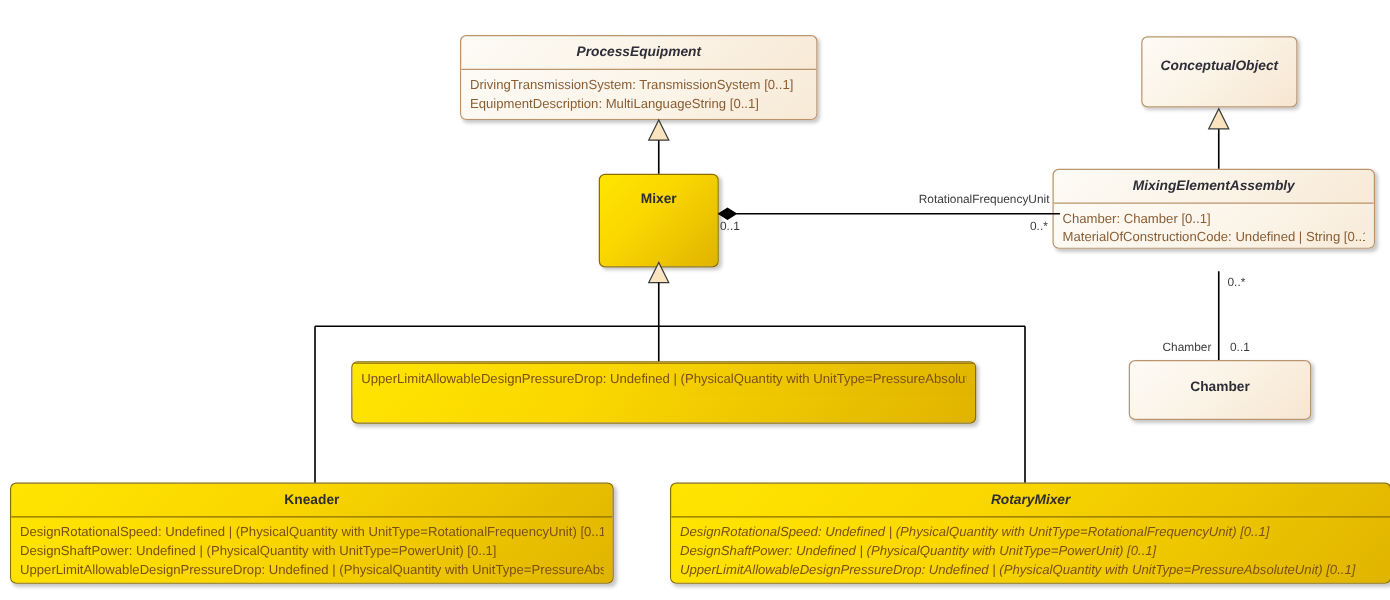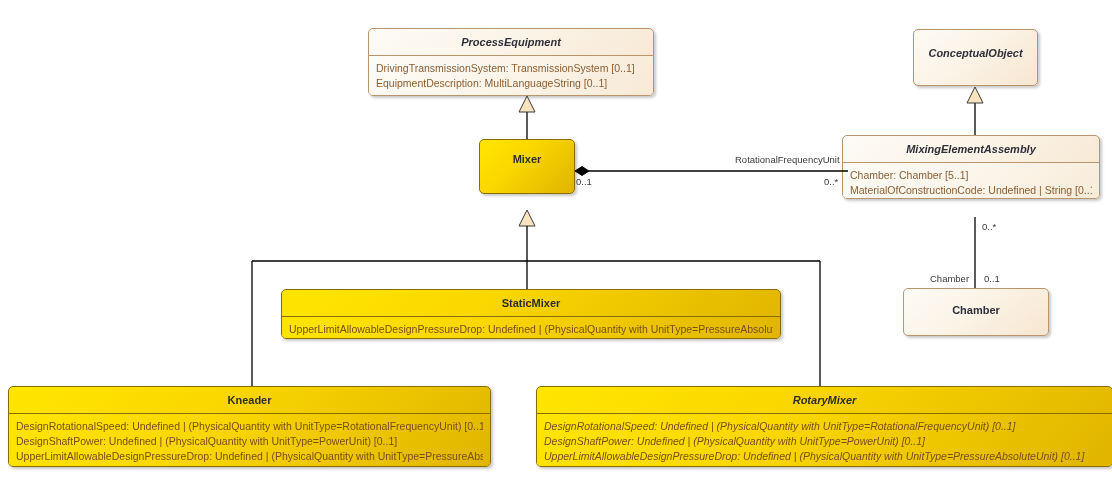--- a/index.html
+++ b/index.html
@@ -107,39 +107,38 @@
     <div class="cls-attrs">
       <div>DrivingTransmissionSystem: TransmissionSystem [0..1]</div>
       <div>EquipmentDescription: MultiLanguageString [0..1]</div>
     </div>
   </div>
 
   <div class="uml-class beige" style="left:913px; top:29px; width:125px; height:57px;">
     <div class="cls-name" style="padding-top:16px;">ConceptualObject</div>
   </div>
 
-  <div class="uml-class gold" style="left:479px; top:139px; width:96px; height:55px;">
+  <div class="uml-class gold" style="left:479px; top:139px; width:96px; height:75px;">
     <div class="cls-name" style="padding-top:12px;">Mixer</div>
   </div>
 
   <div class="uml-class beige" style="left:842px; top:135px; width:258px; height:64px;">
     <div class="cls-name">MixingElementAssembly</div>
     <div class="cls-attrs">
-      <div>Chamber: Chamber [5..1]</div>
+      <div>Chamber: Chamber [0..1]</div>
       <div>MaterialOfConstructionCode: Undefined | String [0..1]</div>
       <div>NumberOfMixingElements: Undefined | Integer [0..1]</div>
     </div>
   </div>
 
   <div class="uml-class beige" style="left:903px; top:288px; width:146px; height:48px;">
     <div class="cls-name not-italic" style="padding-top:14px;">Chamber</div>
   </div>
 
   <div class="uml-class gold" style="left:281px; top:289px; width:500px; height:50px;">
-    <div class="cls-name">StaticMixer</div>
     <div class="cls-attrs" style="text-align:left;">
       <div>UpperLimitAllowableDesignPressureDrop: Undefined | (PhysicalQuantity with UnitType=PressureAbsoluteUnit) [0..1]</div>
     </div>
   </div>
 
   <div class="uml-class gold" style="left:8px; top:386px; width:483px; height:81px;">
     <div class="cls-name">Kneader</div>
     <div class="cls-attrs">
       <div>DesignRotationalSpeed: Undefined | (PhysicalQuantity with UnitType=RotationalFrequencyUnit) [0..1]</div>
       <div>DesignShaftPower: Undefined | (PhysicalQuantity with UnitType=PowerUnit) [0..1]</div>

